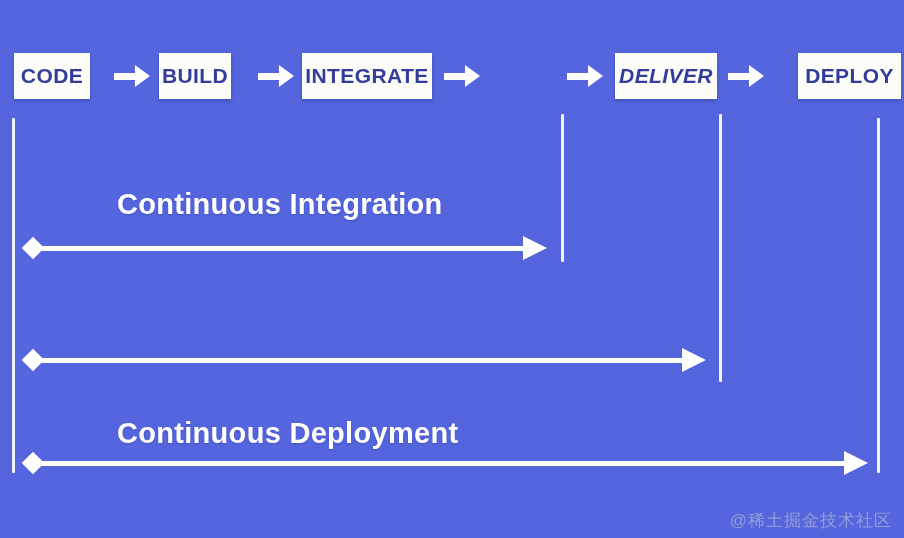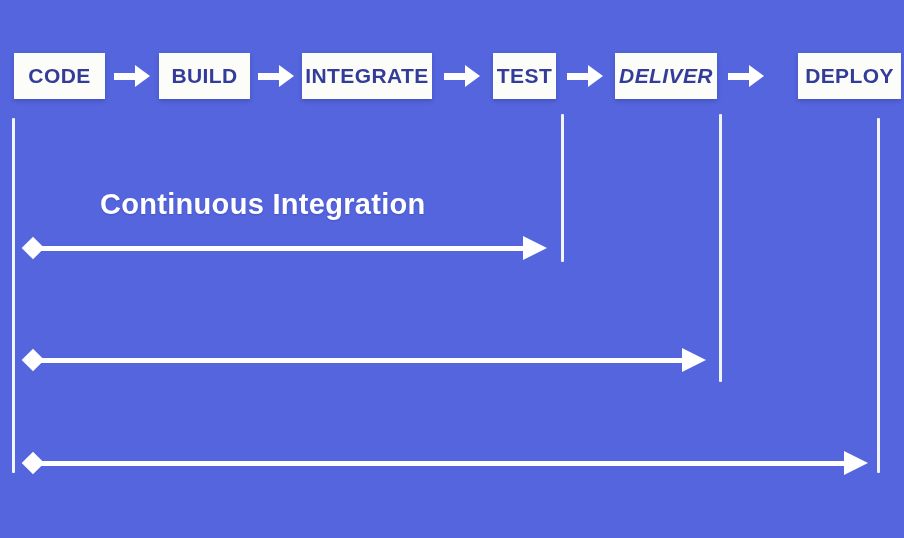--- a/index.html
+++ b/index.html
@@ -12,22 +12,22 @@
   }
 
   
   .stage-box{
     position:absolute;top:53px;height:46px;
     background:#fcfcf9;color:#333d99;
     display:flex;align-items:center;justify-content:center;
     font-weight:bold;font-size:21px;letter-spacing:.4px;
     box-shadow:0 2px 4px rgba(20,25,90,.25);
   }
-  .st0{left:14px;width:91px;}
-  .st1{left:159px;width:91px;}
+  .st0{left:14px;width:76px;}
+  .st1{left:159px;width:72px;}
   .st2{left:302px;width:130px;}
   .st3{left:493px;width:63px;}
   .st4{left:615px;width:102px;font-style:italic;}
   .st5{left:798px;width:103px;}
 
   
   .connector{position:absolute;top:65px;width:40px;height:22px;}
   .connector .c-shaft{position:absolute;left:2px;top:8px;width:23px;height:7px;background:#fff;}
   .connector .c-head{position:absolute;right:2px;top:0;width:0;height:0;
     border-left:15px solid #fff;border-top:11px solid transparent;border-bottom:11px solid transparent;}
@@ -36,21 +36,21 @@
   
   .vline{position:absolute;width:3px;background:rgba(255,255,255,.92);border-radius:1px;}
   .vl-left{left:12px;top:118px;height:355px;}
   .vl-test{left:561px;top:114px;height:148px;}
   .vl-deliver{left:719px;top:114px;height:268px;}
   .vl-right{left:877px;top:118px;height:355px;}
 
   
   .span-label{
     position:absolute;color:#ffffff;font-weight:bold;font-size:29px;letter-spacing:.3px;
-    text-shadow:0 1px 2px rgba(30,35,110,.25);white-space:nowrap;
+    text-shadow:0 1px 2px rgba(30,35,110,.25);white-space:nowrap;margin-left:17px;
   }
   .sl0{left:100px;top:188px;}
   .sl1{left:104px;top:300px;}
   .sl2{left:100px;top:417px;}
 
   
   .span-arrow{position:absolute;height:24px;}
   .sa0{left:22px;top:236px;width:525px;}
   .sa1{left:22px;top:348px;width:684px;}
   .sa2{left:22px;top:451px;width:846px;}
@@ -84,23 +84,20 @@
     <span class="c-shaft"></span>
     <span class="c-head"></span>
   </div>
   <div class="stage-box st2">
     <span>INTEGRATE</span>
   </div>
   <div class="connector cn2">
     <span class="c-shaft"></span>
     <span class="c-head"></span>
   </div>
-  <div class="stage-box st3">
-    <span>TEST</span>
-  </div>
   <div class="connector cn3">
     <span class="c-shaft"></span>
     <span class="c-head"></span>
   </div>
   <div class="stage-box st4">
     <span>DELIVER</span>
   </div>
   <div class="connector cn4">
     <span class="c-shaft"></span>
     <span class="c-head"></span>
@@ -120,20 +117,22 @@
     <span class="a-shaft"></span>
     <span class="a-head"></span>
   </div>
 
   <div class="span-arrow sa1">
     <span class="a-diamond"></span>
     <span class="a-shaft"></span>
     <span class="a-head"></span>
   </div>
 
+  <div class="span-label sl2">Continuous Deployment</div>
   <div class="span-arrow sa2">
     <span class="a-diamond"></span>
     <span class="a-shaft"></span>
     <span class="a-head"></span>
   </div>
 
+  <div class="watermark">@稀土掘金技术社区</div>
 
 </div>
 
 </body></html>

